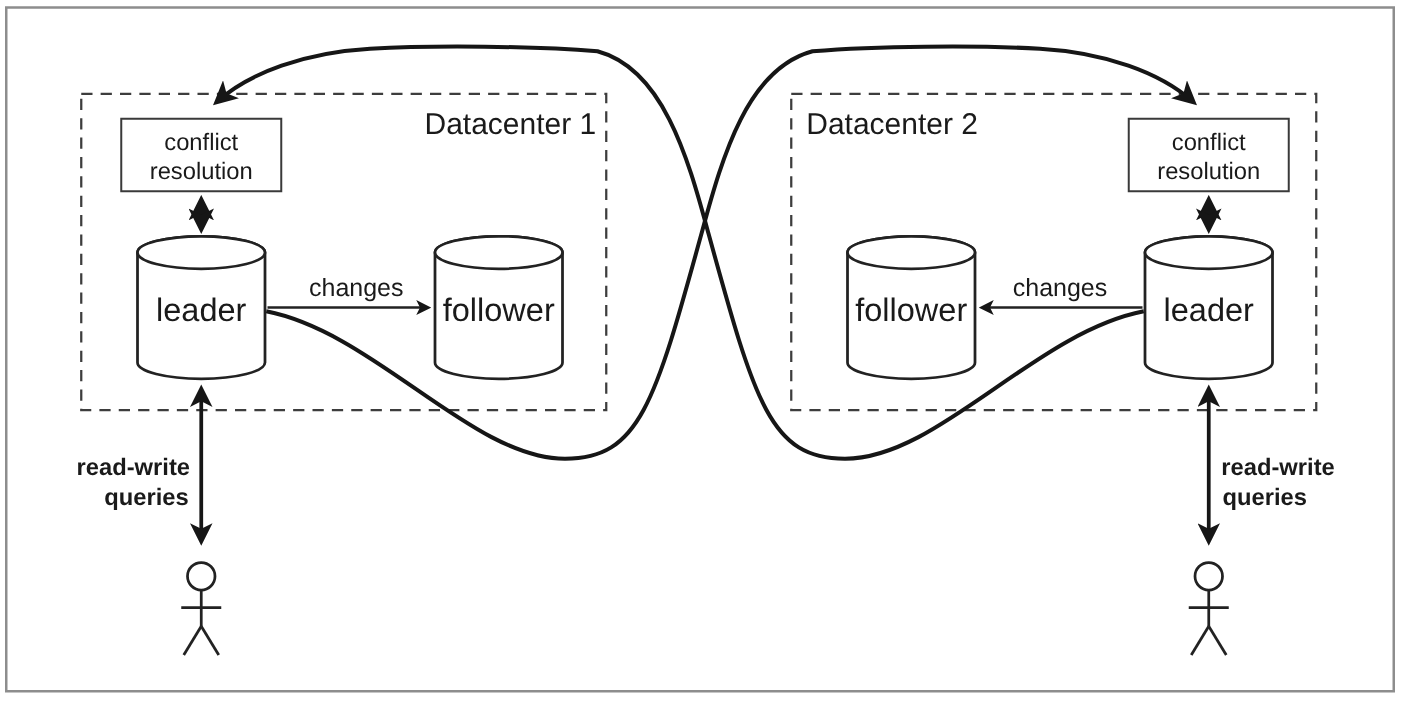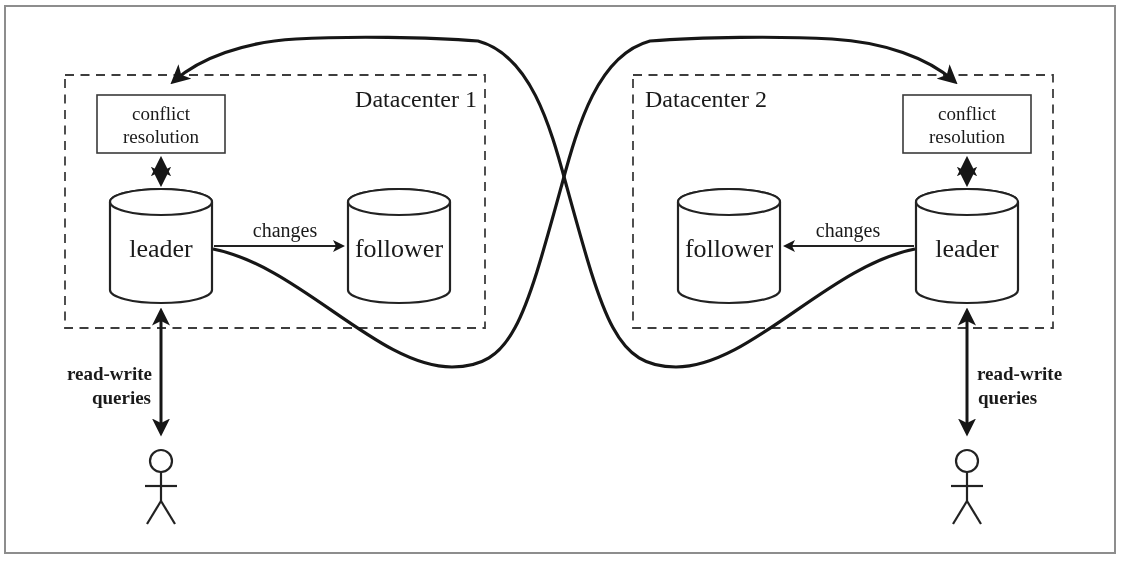--- a/index.html
+++ b/index.html
@@ -1,20 +1,20 @@
 <!DOCTYPE html>
 <html style="--line: #1c1c1c; --dashed: #3d3d3d; --frame: #8d8d8d; --text: #1a1a1a; --bg: #ffffff;"><head>
 <meta charset="utf-8">
 <style>
   :root{
     --line:#1c1c1c; --dashed:#3d3d3d; --frame:#8d8d8d; --text:#1a1a1a; --bg:#ffffff;
   }
   html,body{margin:0;padding:0;background:var(--bg);}
   .stage{width:1122px;height:562px;position:relative;background:var(--bg);
-         font-family:Liberation Serif, serif;}
+         font-family:Liberation Sans, sans-serif;}
   svg{display:block;}
   .frame{fill:none;stroke:var(--frame);stroke-width:2;}
   .dashed-box{fill:none;stroke:var(--dashed);stroke-width:1.8;stroke-dasharray:9 6.5;}
   .box{fill:#ffffff;stroke:#3a3a3a;stroke-width:1.6;}
   .cyl{fill:#ffffff;stroke:#222222;stroke-width:2.2;}
   .curve{fill:none;stroke:#161616;stroke-width:3.2;}
   .arrow-med{fill:none;stroke:#222222;stroke-width:2;}
   .arrow-thick{fill:none;stroke:#161616;stroke-width:3.4;}
   .arrow-person{fill:none;stroke:#161616;stroke-width:3;}
   .person{fill:none;stroke:#222222;stroke-width:2.2;}

